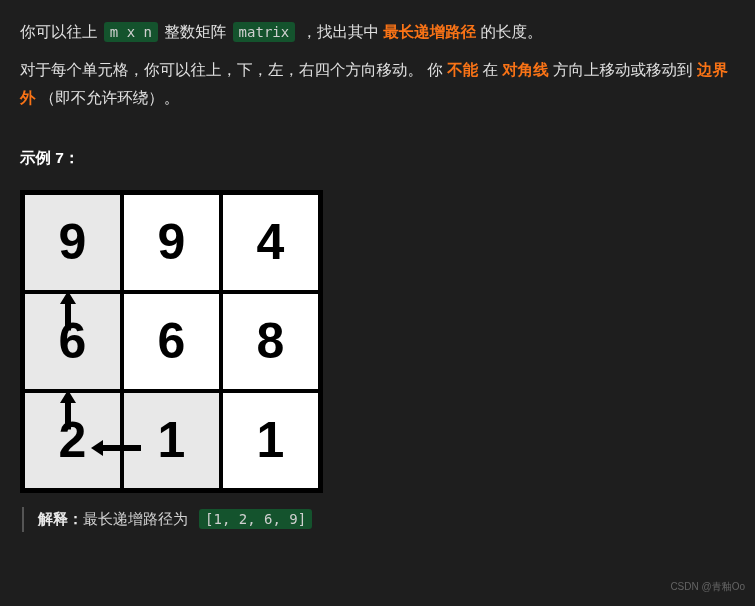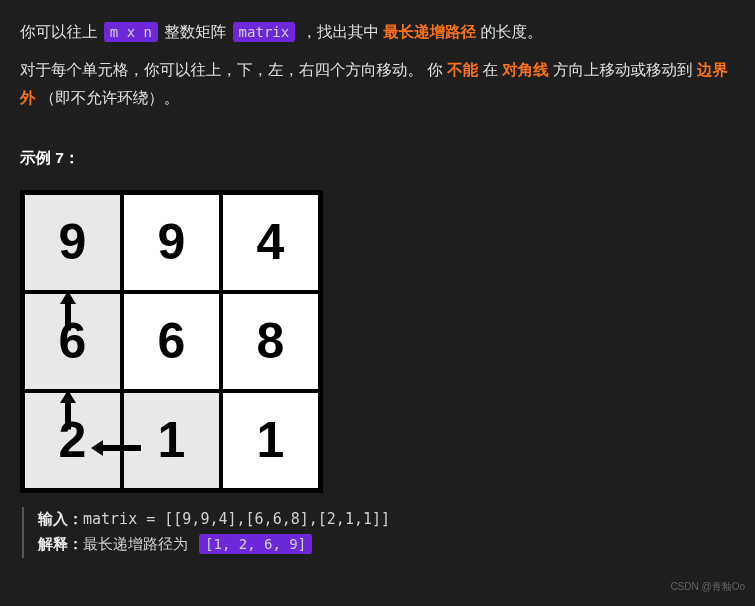--- a/index.html
+++ b/index.html
@@ -16,21 +16,21 @@
       padding: 18px 20px;
       width: 755px;
       height: 606px;
       overflow: hidden;
       position: relative;
     }
     .desc-line {
       margin-bottom: 10px;
     }
     .code-pill {
-      background-color: #6d28d9;
+      background-color: #14532d;
       color: #d0d0d0;
       font-family: "Consolas", "Monaco", monospace;
       font-size: 14px;
       padding: 2px 6px;
       border-radius: 3px;
       margin: 0 2px;
     }
     strong, .bold {
       font-weight: 700;
       color: #f97316;
@@ -172,20 +172,17 @@
   </div>
   <div class="arrow arrow-left">
     <svg width="54" height="22" viewBox="0 0 54 22">
         <path d="M2 11 L14 3 L14 8 L52 8 L52 14 L14 14 L14 19 Z" fill="#000"></path>
       </svg>
   </div>
 </div>
 
 <div class="example-block">
   <div>
-    <span class="label">输入：</span><span>matrix = [[9,9,4],[6,6,8],[2,1,1]]</span>
-  </div>
-  <div>
     <span class="label">解释：</span><span>最长递增路径为 </span><span class="code-pill">[1, 2, 6, 9]</span>
   </div>
 </div>
 
 <div class="watermark">CSDN @青釉Oo</div>
 
 </body></html>

